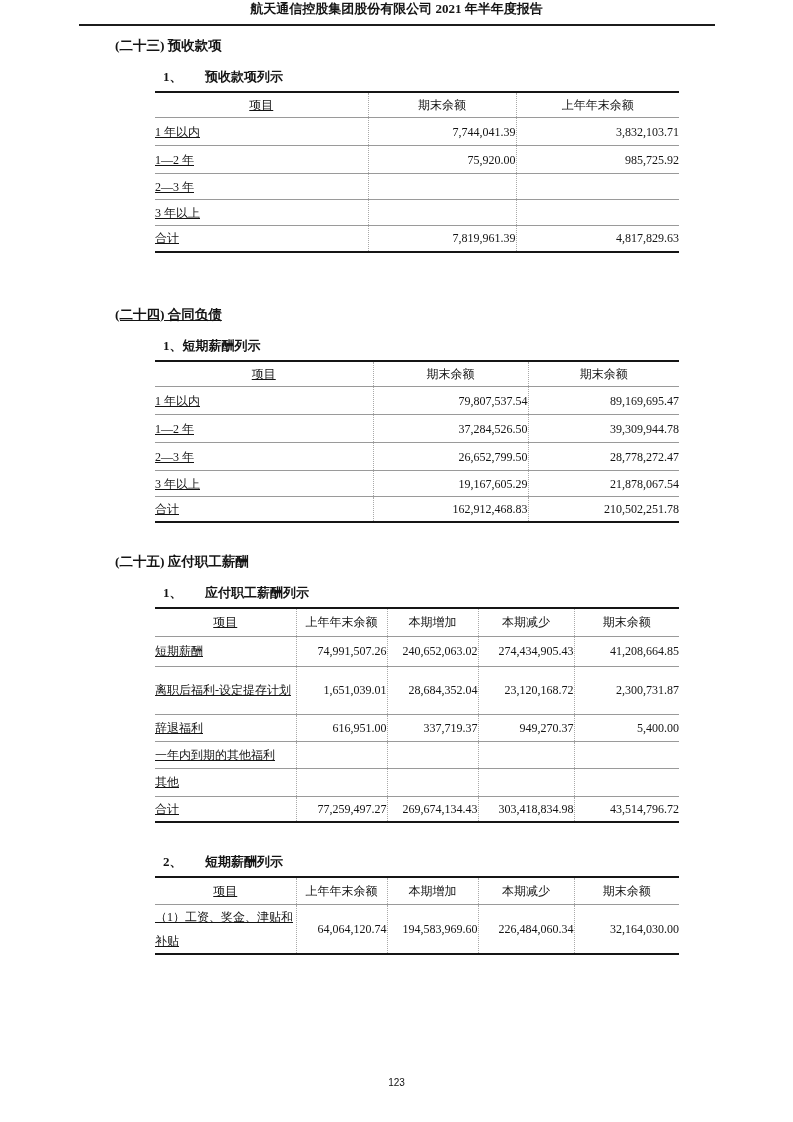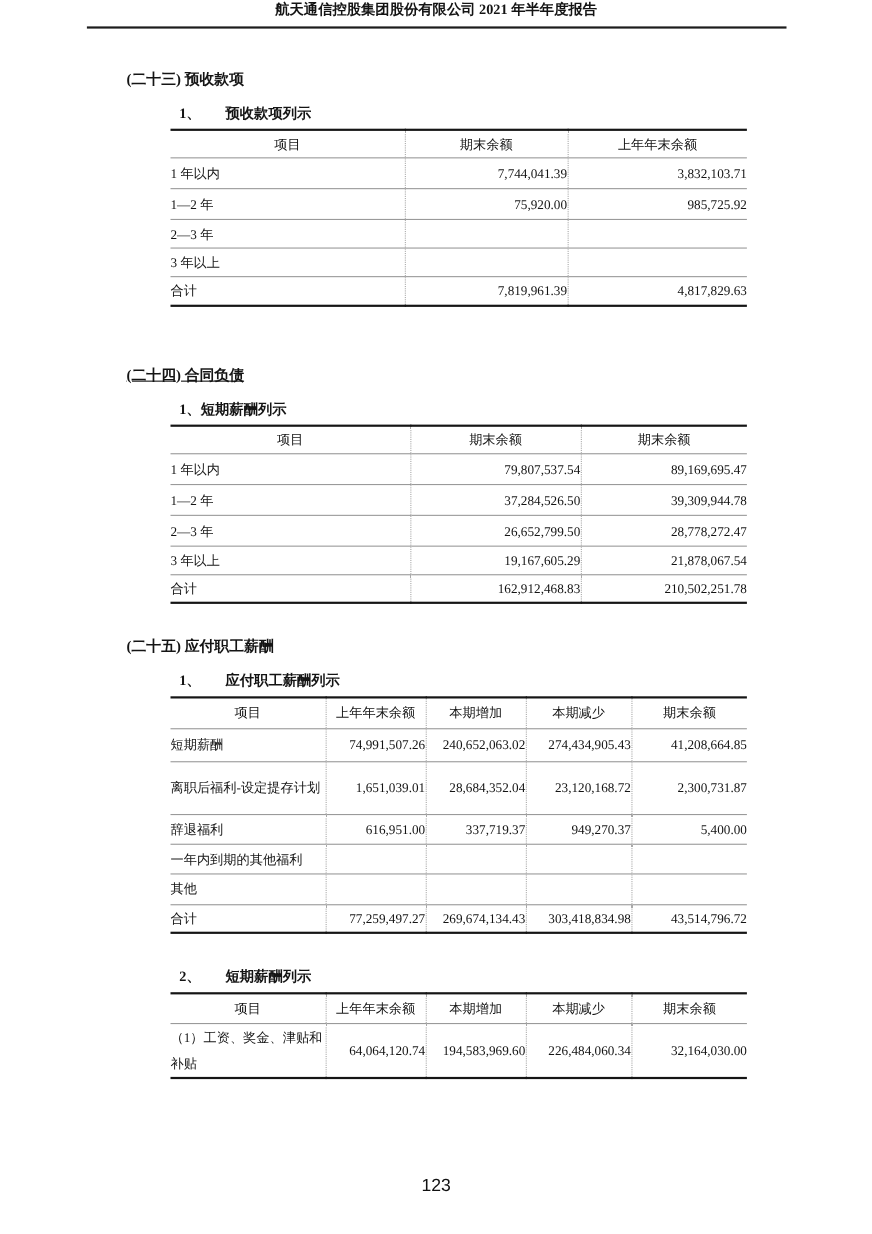--- a/index.html
+++ b/index.html
@@ -11,57 +11,57 @@
   .doc-title{
     text-align:center;font-weight:bold;
     font-size:13px;line-height:17px;
   }
   .header-rule{
     width:636px;margin:7px auto 0 auto;border-top:2px solid #1c1c1c;height:0;
   }
   .h1{
     margin:0 0 0 115px;font-size:13.5px;font-weight:bold;line-height:18px;
   }
-  #h23{margin-top:37px;}
+  #h23{margin-top:11px;}
   #h24{margin-top:53px;text-decoration:underline;}
   #h25{margin-top:30px;}
   .h2{
     margin:13px 0 0 163px;font-size:13px;font-weight:bold;line-height:17px;
   }
   .h2 .num{display:inline-block;min-width:42px;}
   .h2.notab .num{display:inline;min-width:0;}
   .mt30{margin-top:30px;}
   .tblwrap{margin:6px 0 0 155px;}
   table.t{
     width:524px;border-collapse:collapse;table-layout:fixed;
     border-top:2.5px solid #151515;border-bottom:2.5px solid #151515;
     font-size:12px;
   }
   table.t td{
     border-bottom:1px solid #9a9a9a;
     border-left:1px dotted #a9a9a9;
     padding:0;line-height:24px;vertical-align:middle;
     overflow:hidden;
   }
-  table.t td:first-child{border-left:none;}
+  table.t td:first-child{border-left:none;text-decoration:underline;}
   table.t tr:last-child td{border-bottom:none;}
   tr.hd td{text-align:center;}
   td.lbl{text-align:left;padding-left:6px;padding-right:2px;}
   td.num{text-align:right;padding-right:5px;}
   td.ctr{text-align:left;}
   tr.rh24{height:24px;} tr.rh26{height:26px;} tr.rh27{height:27px;margin-left:41px;}
   tr.rh28{height:28px;} tr.rh30{height:30px;} tr.rh48{height:48px;} tr.rh51{height:41px;}
   
   .t1 col.c1{width:213px;} .t1 col.c2{width:148px;} .t1 col.c3{width:163px;}
   .t2 col.c1{width:218px;} .t2 col.c2{width:155px;} .t2 col.c3{width:151px;}
   .t5 col.c1{width:141px;} .t5 col.c2{width:91px;} .t5 col.c3{width:91px;}
   .t5 col.c4{width:96px;}  .t5 col.c5{width:105px;}
   .page-footer{
     position:absolute;left:0;right:0;bottom:34px;text-align:center;
-    font-family:"Liberation Sans","DejaVu Sans",sans-serif;font-size:16px;color:#111;
+    font-family:"Liberation Sans","DejaVu Sans",sans-serif;font-size:10px;color:#111;
   }
 </style>
 </head>
 <body>
 
 <div class="doc-title">航天通信控股集团股份有限公司 2021 年半年度报告</div>
 <div class="header-rule"></div>
 
 <div class="h1" id="h23">(二十三) 预收款项</div>
 <div class="h2">

